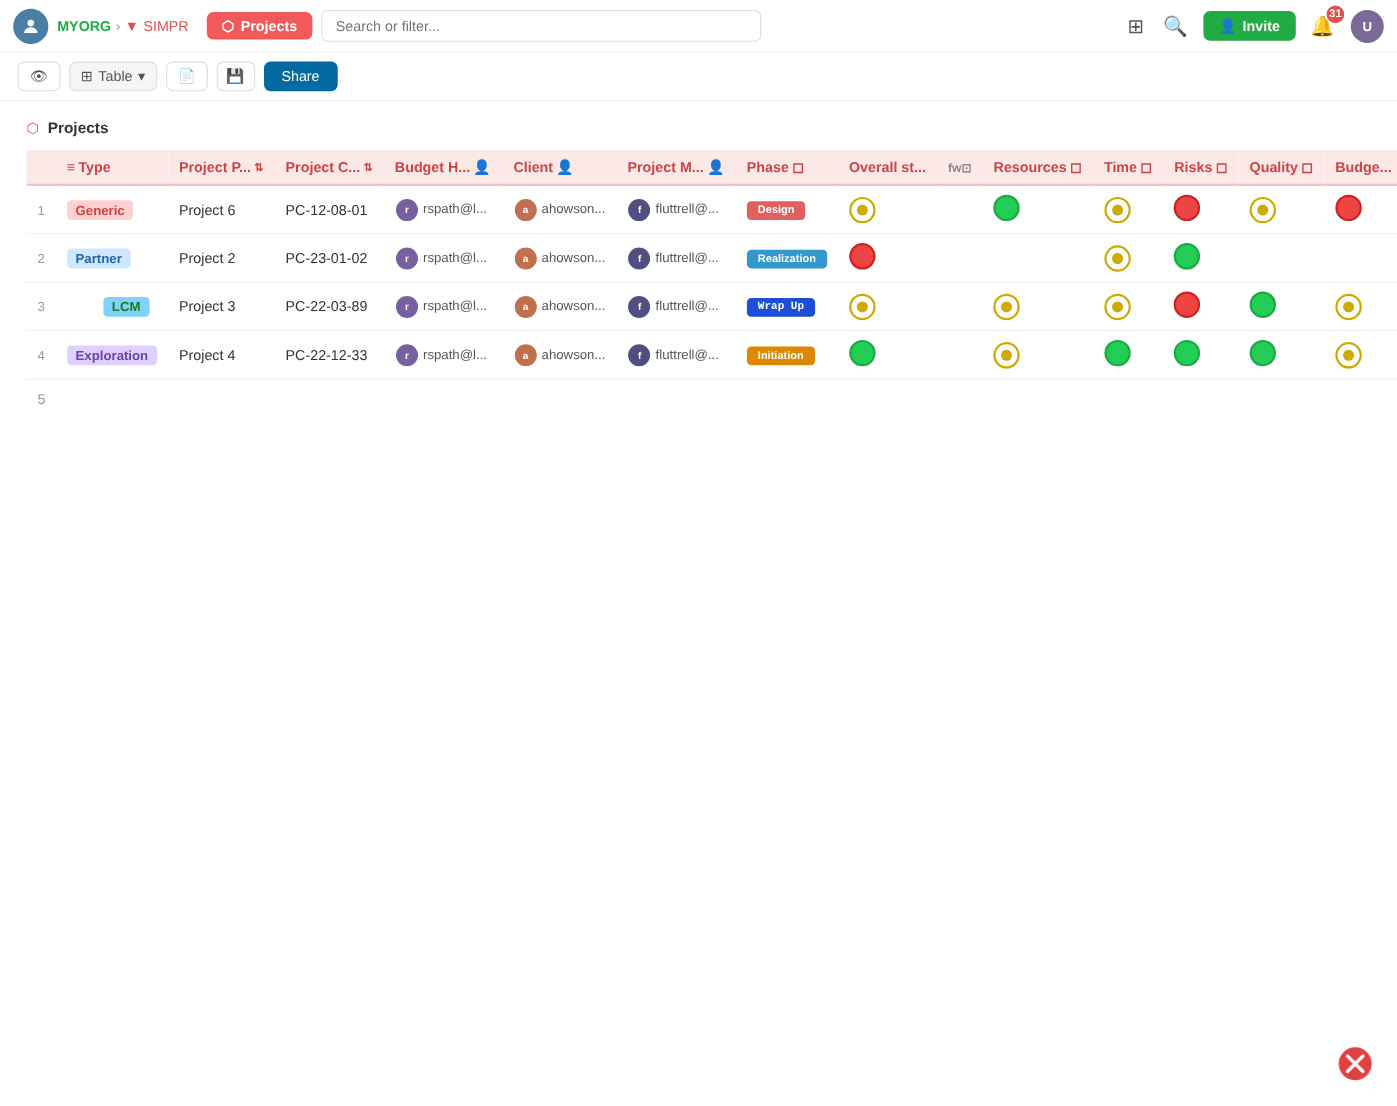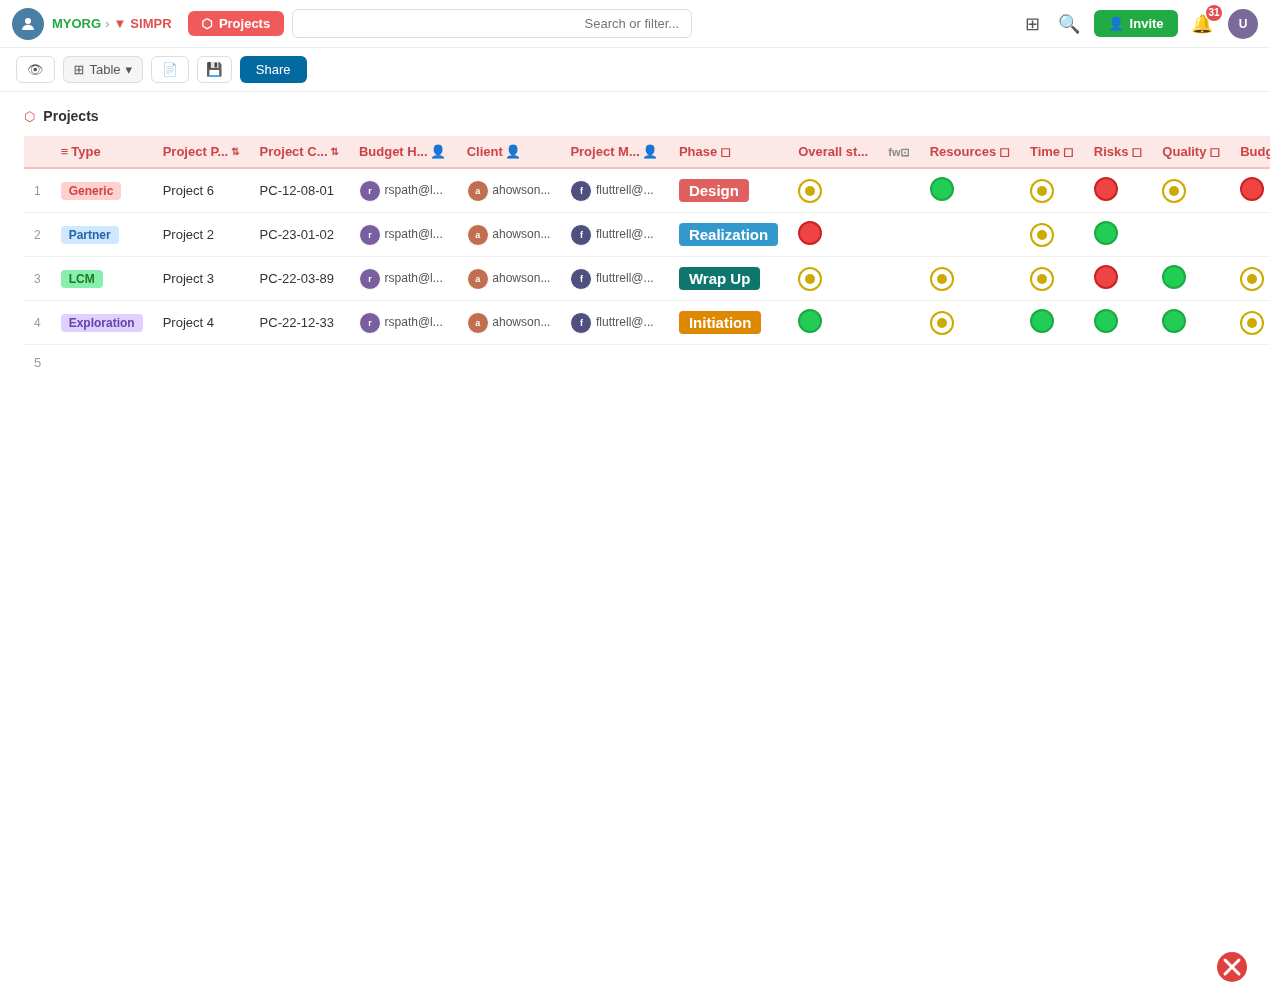--- a/index.html
+++ b/index.html
@@ -11,32 +11,31 @@
       padding: 6px 12px; border-bottom: 1px solid #eee;
       height: 48px;
     }
     .avatar-main {
       width: 32px; height: 32px; border-radius: 50%;
       background: #4a7fa5; display: flex; align-items: center; justify-content: center;
       color: #fff; font-weight: bold; font-size: 14px; flex-shrink: 0;
     }
     .org-nav { display: flex; align-items: center; gap: 4px; color: #333; font-size: 13px; }
     .org-nav .org-name { color: #22aa44; font-weight: 600; }
-    .org-nav .proj-name { color: #e05050; font-weight: 700; }
+    .org-nav .proj-name { color: #e05050; font-weight: 400; }
     .chevron { color: #999; }
     .nav-projects-btn {
       background: #f05a5a; color: #fff; border: none; border-radius: 6px;
       padding: 5px 14px; font-size: 13px; font-weight: 600; cursor: pointer;
       display: flex; align-items: center; gap: 6px; margin-left: 8px;
     }
     .search-bar {
       flex: 1; border: 1px solid #ddd; border-radius: 6px;
       padding: 6px 12px; font-size: 13px; color: #c2410c; background: #fff;
       max-width: 400px;
-      text-align: right;
     }
     .nav-right { display: flex; align-items: center; gap: 10px; margin-left: auto; }
     .icon-btn { background: none; border: none; cursor: pointer; color: #555; font-size: 18px; padding: 4px; }
     .invite-btn {
       background: #22aa44; color: #fff; border: none; border-radius: 6px;
       padding: 6px 14px; font-size: 13px; font-weight: 600; cursor: pointer;
       display: flex; align-items: center; gap: 5px;
     }
     .notif-btn { position: relative; }
     .notif-badge {
@@ -95,31 +94,31 @@
     }
     .row-num { color: #999; font-size: 12px; width: 20px; }
 
     
     .badge {
       display: inline-block; border-radius: 4px;
       padding: 2px 8px; font-size: 12px; font-weight: 600;
     }
     .badge-generic { background: #ffd0d0; color: #cc4444; }
     .badge-partner { background: #d0e8ff; color: #2266aa; }
-    .badge-lcm { background: #86efac; color: #227722; }
+    .badge-lcm { background: #7dd3fc; color: #227722; margin-left: 33px; }
     .badge-exploration { background: #e0d0ff; color: #6644aa; }
 
     
     .phase-badge {
       display: inline-block; border-radius: 4px;
-      padding: 3px 10px; font-size: 15px; font-weight: 600; color: #fff;
+      padding: 3px 10px; font-size: 10px; font-weight: 600; color: #fff;
     }
     .phase-design { background: #e06060; }
     .phase-realization { background: #3399cc; }
-    .phase-wrapup { background: #0f766e; }
+    .phase-wrapup { background: #1d4ed8; font-family: Liberation Mono, monospace; }
     .phase-initiation { background: #dd8800; }
 
     
     .status-dot {
       width: 24px; height: 24px; border-radius: 50%;
       display: inline-flex; align-items: center; justify-content: center;
       border: 2px solid transparent;
     }
     .dot-green { background: #22cc66; border-color: #1aaa55; }
     .dot-red { background: #ee4444; border-color: #cc2222; }

